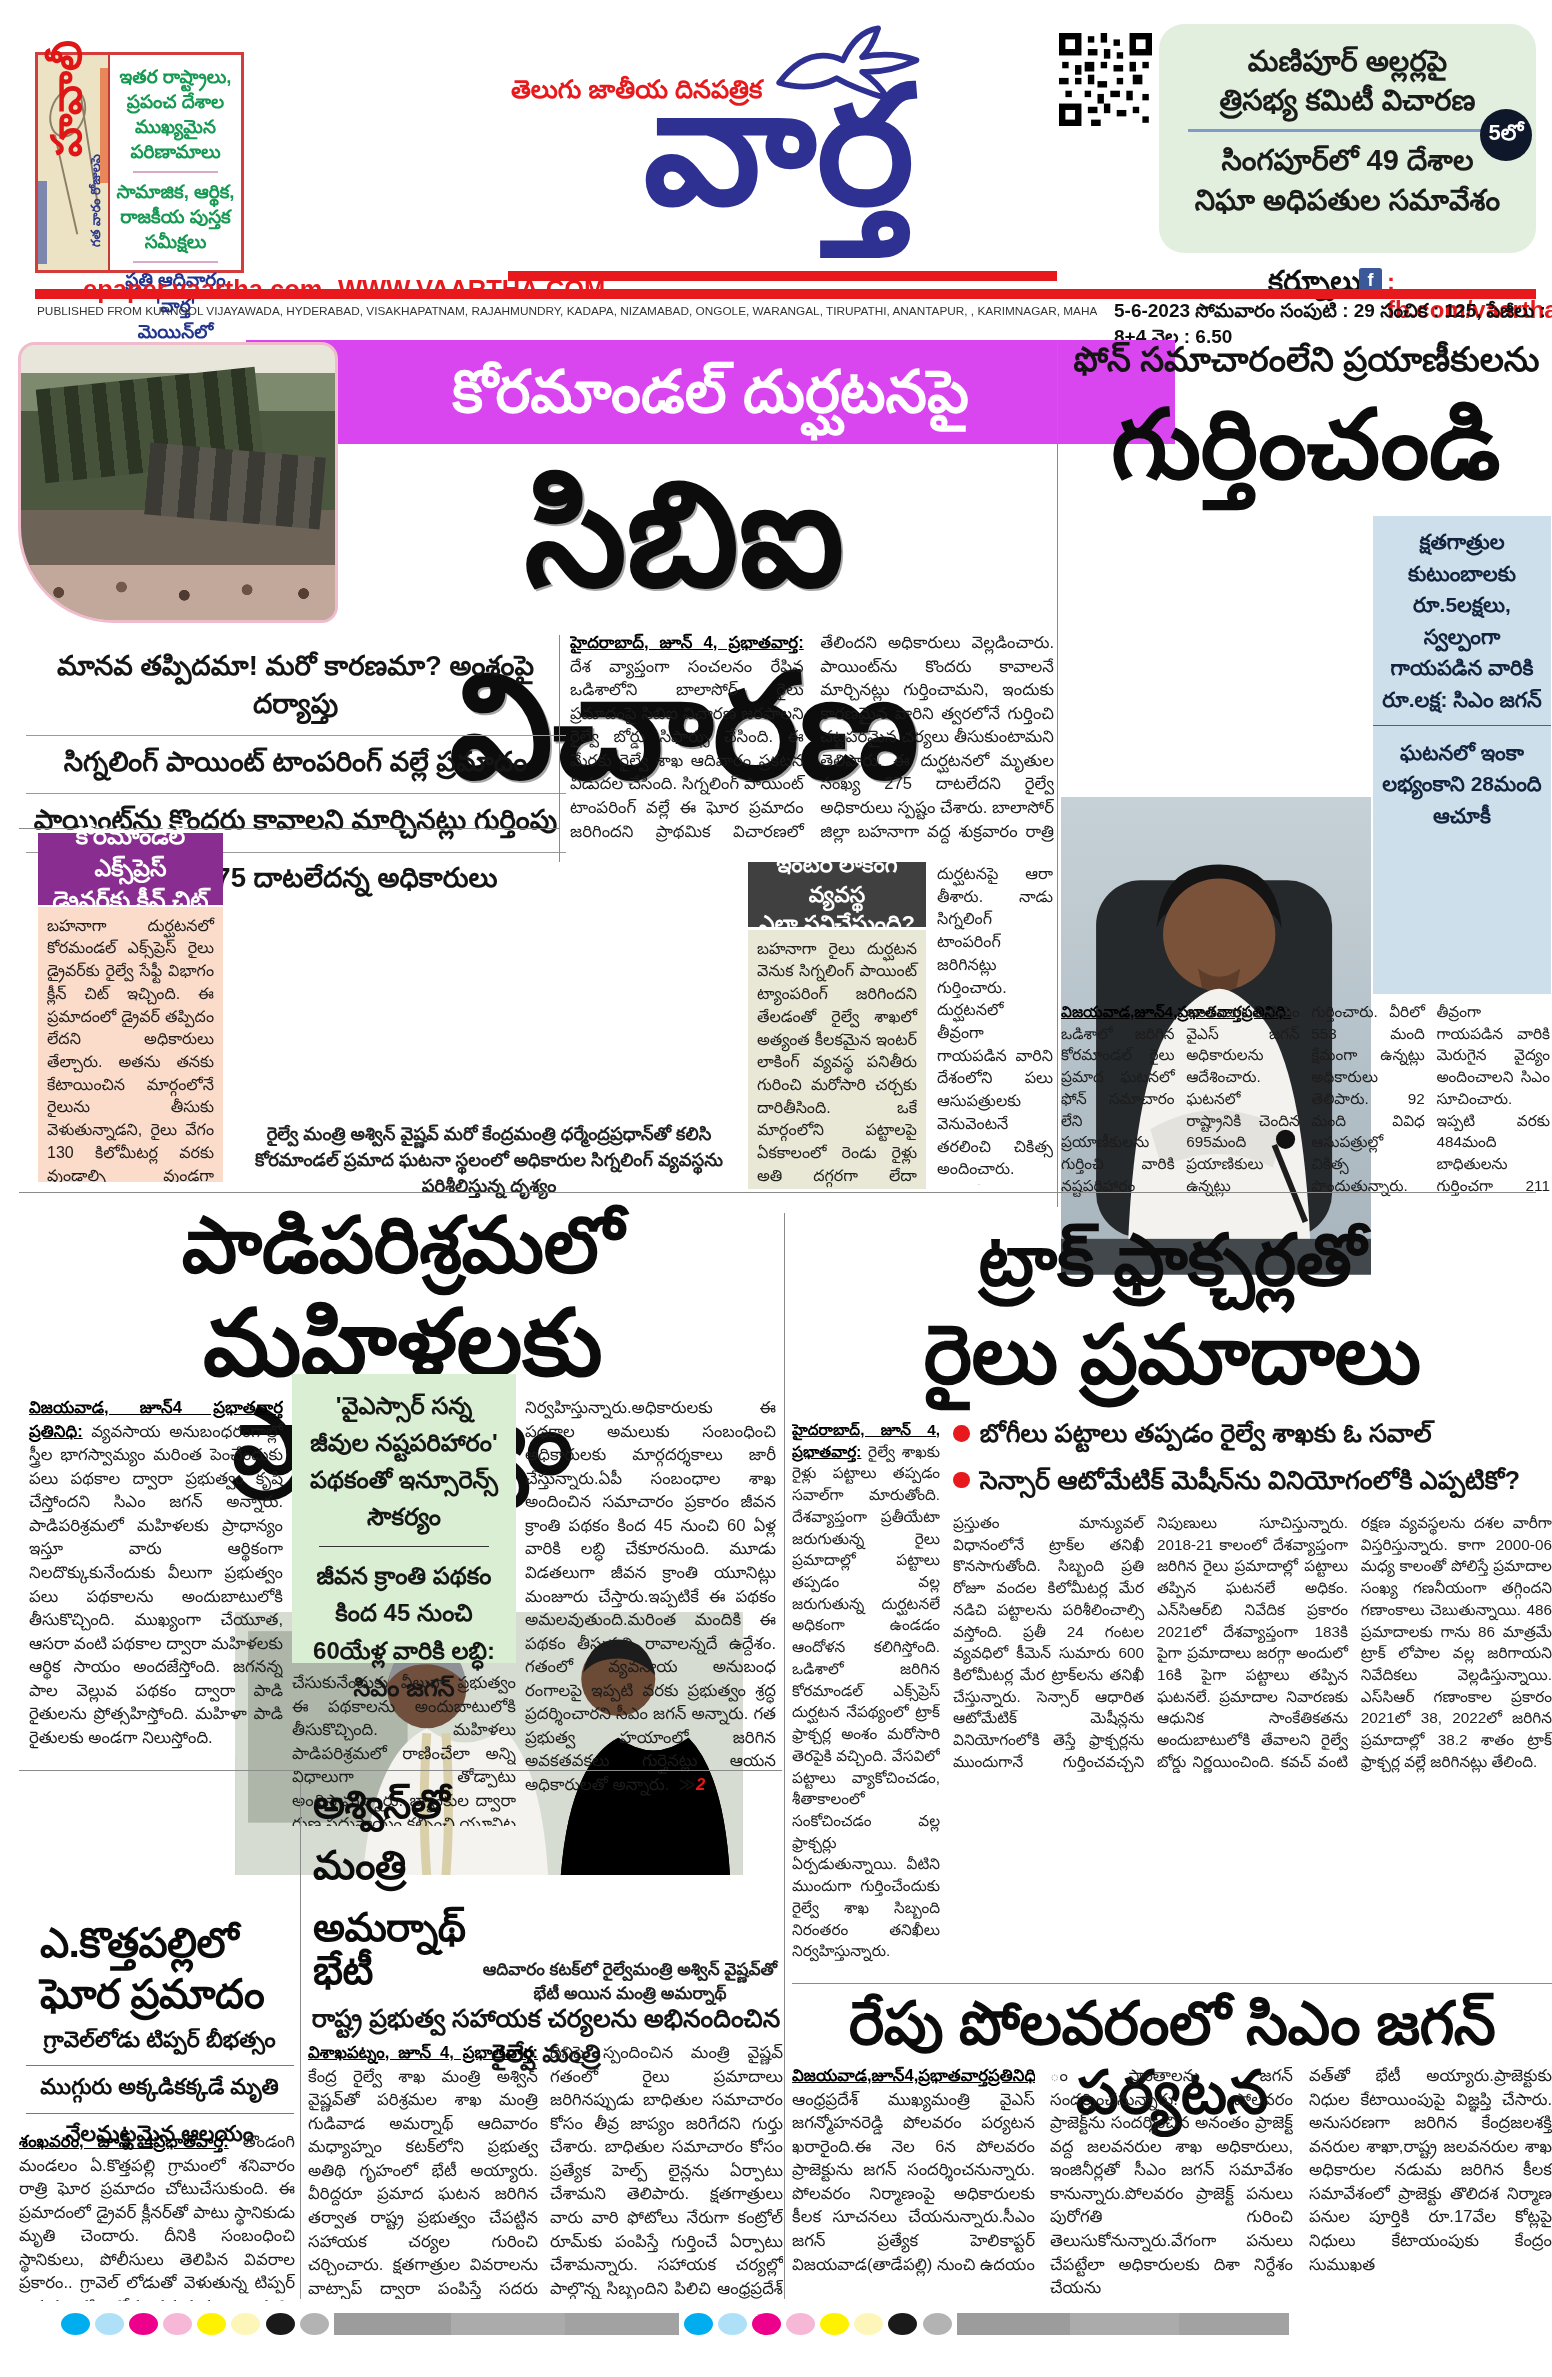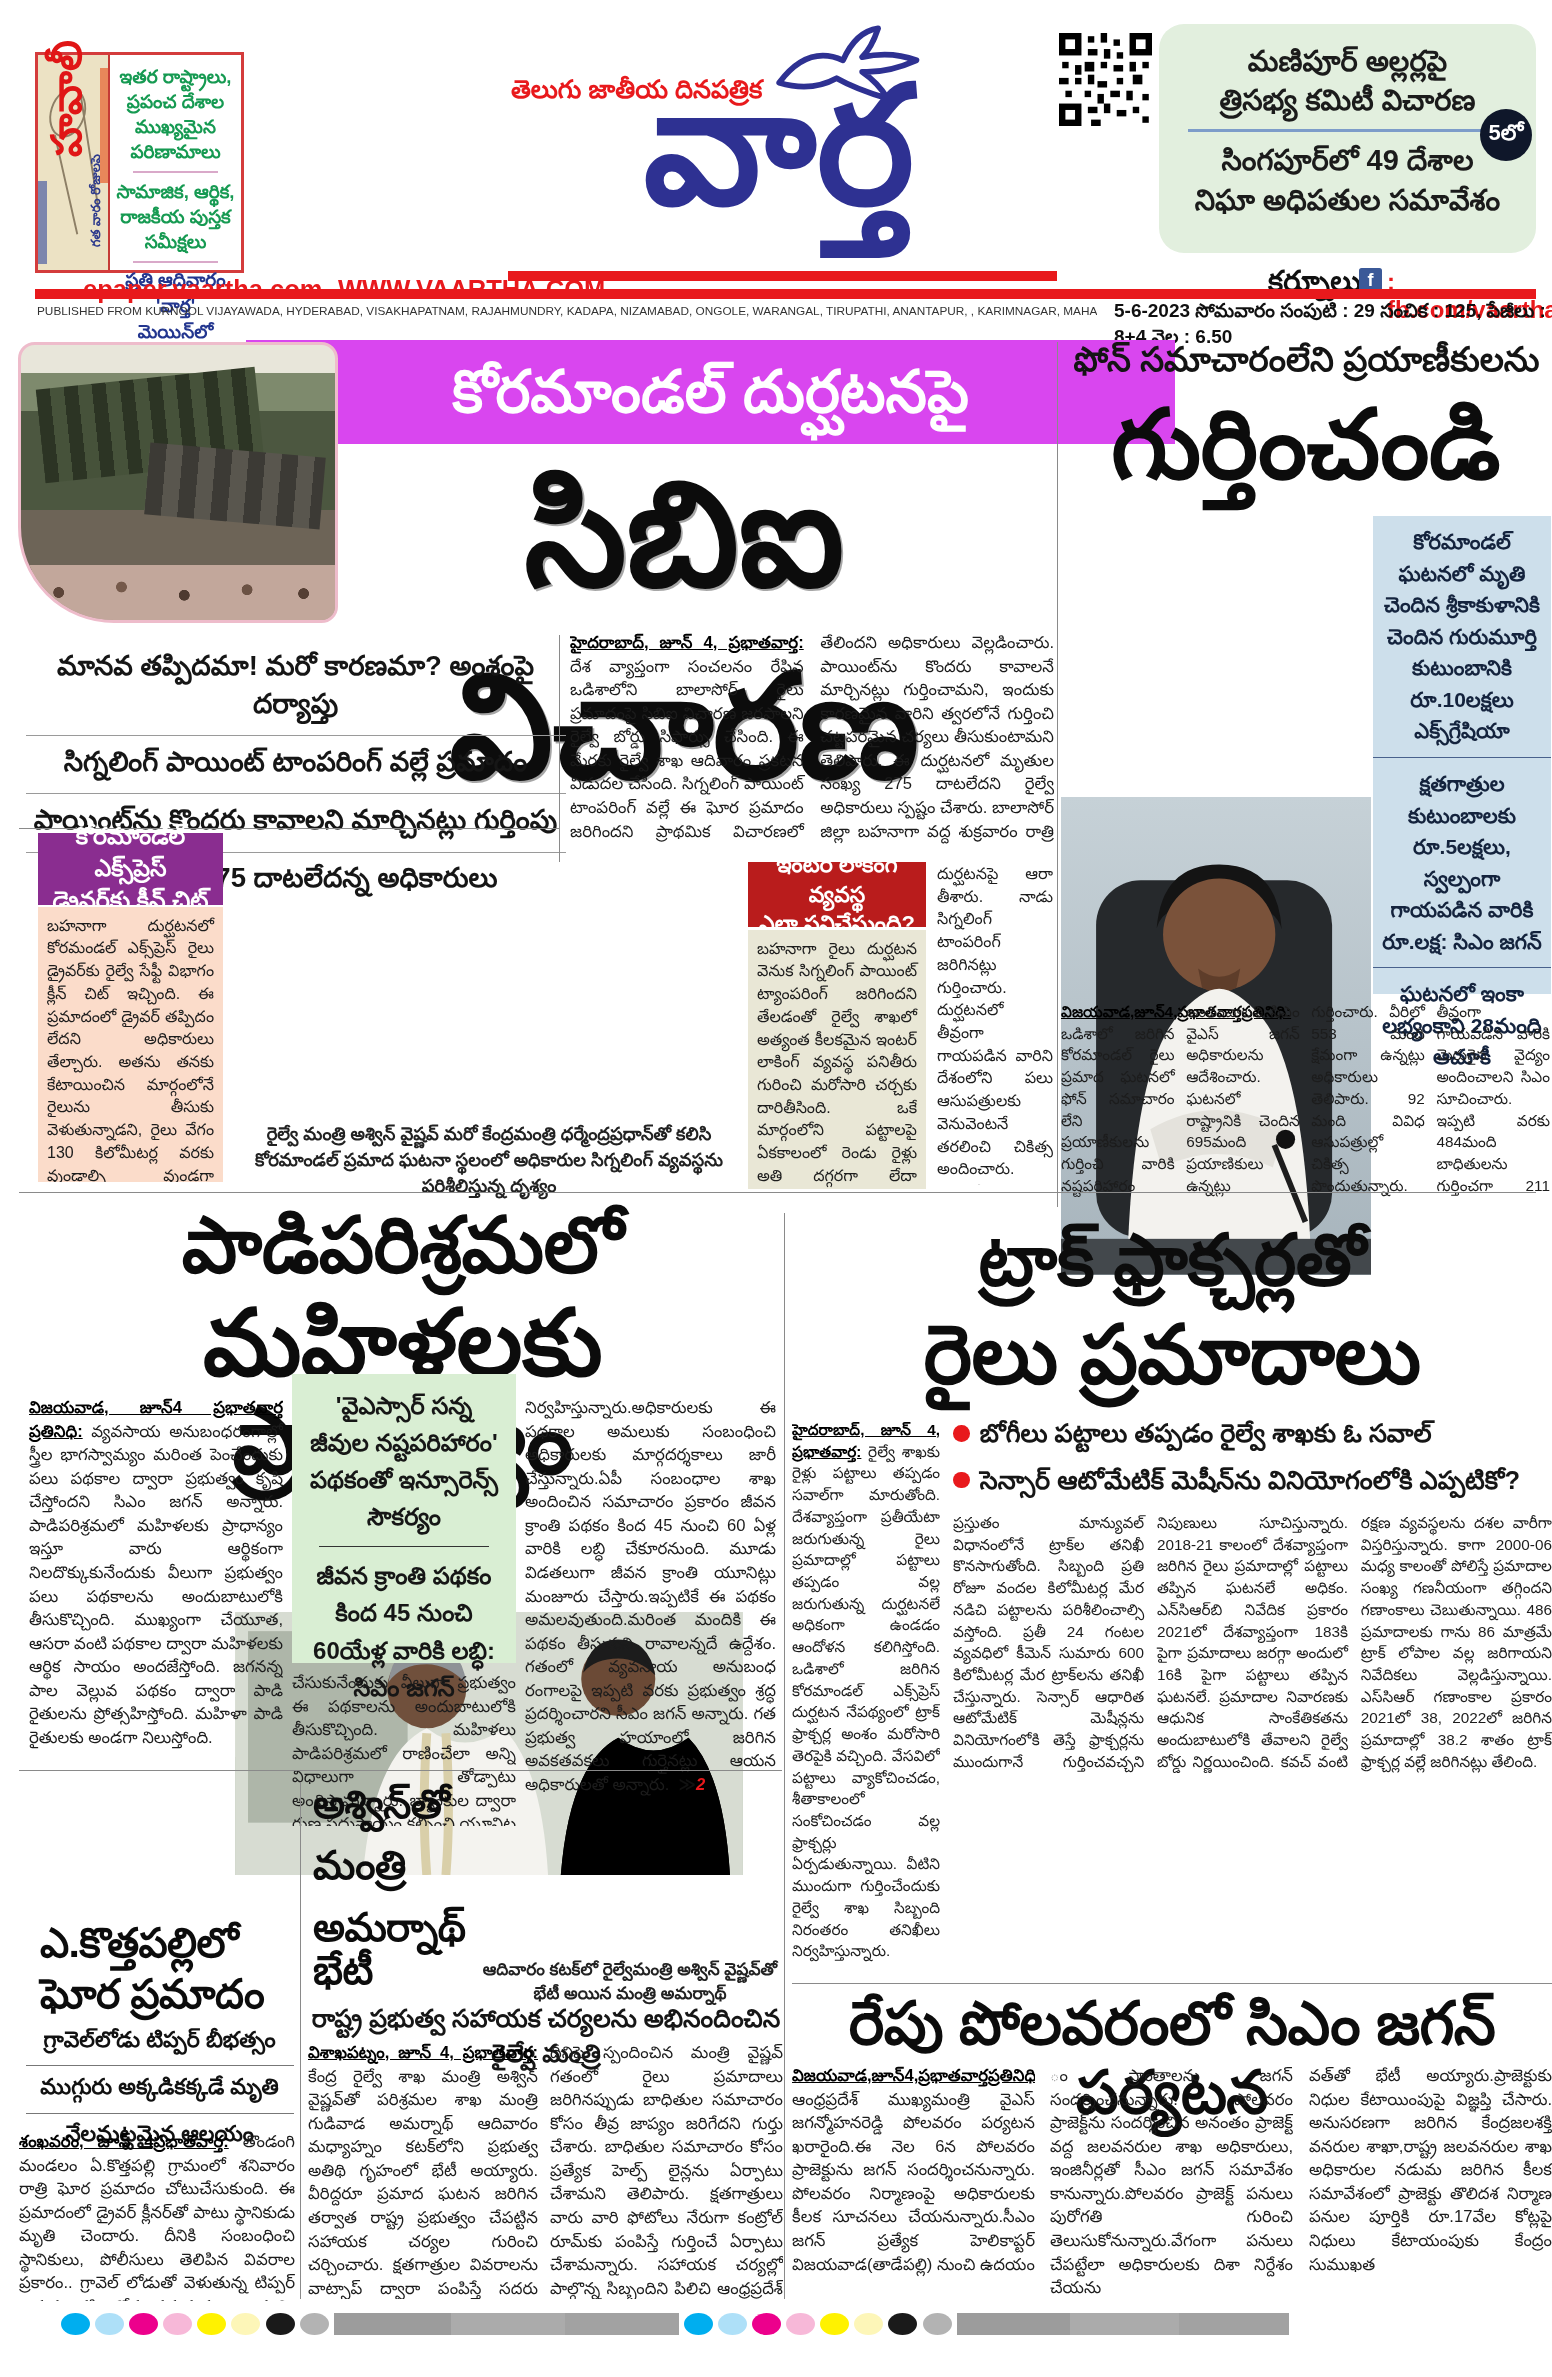--- a/index.html
+++ b/index.html
@@ -186,21 +186,20 @@
       <path d="M215,268 q33,26 66,0 l-6,30 q-27,16 -54,0 Z" fill="#5e3d2a"></path>
       <path d="M105,700 q12,-270 72,-350 q42,-50 71,-50 q29,0 71,50 q60,80 72,350 Z" fill="#f3f2ee"></path>
       <path d="M140,520 q105,-60 210,0 l-18,60 q-88,-42 -174,0 Z" fill="#e4e2dc"></path>
       <rect x="330" y="545" width="9" height="130" fill="#1d1d1d" transform="rotate(-22 334 545)"></rect>
       <circle cx="352" cy="536" r="15" fill="#111"></circle>
       <rect x="0" y="692" width="486" height="56" fill="#43484c"></rect>
     </svg>
   </div>
 
   <div class="abs infobox" style="left:1373px;top:516px;width:178px;height:478px;box-sizing:border-box;">
-    <p>కోరమాండల్ ఘటనలో మృతి చెందిన శ్రీకాకుళానికి చెందిన గురుమూర్తి కుటుంబానికి రూ.10లక్షలు ఎక్స్‌గ్రేషియా</p>
     <p>క్షతగాత్రుల కుటుంబాలకు రూ.5లక్షలు, స్వల్పంగా గాయపడిన వారికి రూ.లక్ష: సిఎం జగన్</p>
     <p>ఘటనలో ఇంకా లభ్యంకాని 28మంది ఆచూకీ</p>
   </div>
 
   <div class="abs body-text" style="left:1061px;top:1001px;width:489px;height:206px;column-count:4;column-gap:11.5px;font-size:15.3px;">
     <span class="dateline">విజయవాడ,జూన్4,ప్రభాతవార్తప్రతినిధి:</span>
     <span>ఒడిశాలో జరిగిన కోరమాండల్ రైలు ప్రమాద ఘటనలో ఫోన్ సమాచారం లేని ప్రయాణీకులను గుర్తించి వారికి నష్టపరిహారం అందించాలని సిఎం వైఎస్ జగన్ అధికారులను ఆదేశించారు. ఘటనలో రాష్ట్రానికి చెందిన 695మంది ప్రయాణికులు ఉన్నట్లు గుర్తించారు. వీరిలో 553 మంది క్షేమంగా ఉన్నట్లు అధికారులు తెలిపారు. 92 మంది వివిధ ఆసుపత్రుల్లో చికిత్స పొందుతున్నారు. తీవ్రంగా గాయపడిన వారికి మెరుగైన వైద్యం అందించాలని సిఎం సూచించారు. ఇప్పటి వరకు 484మంది బాధితులను గుర్తించగా 211 మంది వివరాలు తెలియాల్సి ఉంది. మృతి చెందిన వారి కుటుంబాలకు అండగా ఉంటామని భరోసా ఇచ్చారు. హెల్ప్ డెస్క్‌ల ద్వారా బాధిత కుటుంబాలకు సమాచారం అందిస్తున్నారు. 107 మంది వాలంటీర్లు సహాయక చర్యల్లో పాల్గొంటున్నారు. ఇంకా లభ్యంకాని 28మంది ఆచూకీ కోసం ప్రత్యేక బృందాలు గాలిస్తున్నాయి. ఈ సమాచారాన్ని ఒకేలా</span>
     
   </div>
 
@@ -221,21 +220,21 @@
       <path d="M200,412 q16,-190 100,-230 q60,45 120,0 q60,60 70,230 Z" fill="#f4f3ef"></path>
       <path d="M300,190 q-8,120 0,222 M330,190 q8,120 0,222" stroke="#d9cfa9" stroke-width="14" fill="none"></path>
       <circle cx="600" cy="105" r="58" fill="#6b4a36"></circle>
       <path d="M545,95 q10,-52 55,-52 q48,0 58,56 q-28,-26 -58,-26 q-36,0 -55,22 Z" fill="#1c1c1c"></path>
       <path d="M510,412 q14,-175 90,-215 q55,40 110,0 q55,55 65,215 Z" fill="#ececе6"></path>
       <path d="M510,412 q14,-175 90,-215 q55,40 110,0 q55,55 65,215 Z" fill="#ececе6"></path>
     </svg>
   </div>
   <div class="abs caption" style="left:235px;top:1121px;width:508px;font-size:18px;line-height:1.45;">రైల్వే మంత్రి అశ్విన్ వైష్ణవ్ మరో కేంద్రమంత్రి ధర్మేంద్రప్రధాన్‌తో కలిసి కోరమాండల్ ప్రమాద ఘటనా స్థలంలో అధికారుల సిగ్నలింగ్ వ్యవస్థను పరిశీలిస్తున్న దృశ్యం</div>
 
-  <div class="abs boxhead" style="left:748px;top:862px;width:178px;height:65px;background:#b91c1c;font-size:22px;line-height:1.35;">
+  <div class="abs boxhead" style="left:748px;top:862px;width:178px;height:65px;background:#404040;font-size:22px;line-height:1.35;">
     <span>ఇంటర్ లాకింగ్ వ్యవస్థ</span>
     <span>ఎలా పనిచేస్తుంది?</span>
   </div>
   <div class="abs body-text" style="left:748px;top:930px;width:178px;height:259px;background:#e9e7d6;padding:7.7px 9px;box-sizing:border-box;font-size:16px;">
     <span>బహనాగా రైలు దుర్ఘటన వెనుక సిగ్నలింగ్ పాయింట్ ట్యాంపరింగ్ జరిగిందని తేలడంతో రైల్వే శాఖలో అత్యంత కీలకమైన ఇంటర్ లాకింగ్ వ్యవస్థ పనితీరు గురించి మరోసారి చర్చకు దారితీసింది. ఒకే మార్గంలోని పట్టాలపై ఏకకాలంలో రెండు రైళ్లు అతి దగ్గరగా లేదా ఎదురెదురుగా వుండకుండా చూసేందుకు ఏర్పాటైన వ్యవస్థ ఇది. రైలు ప్రయాణం సురక్షితంగా జరిగేలా చూడడం, సిగ్నలింగ్ వ్యవస్థలో ఎక్కడా తేడాలు, మార్పులు రాకుండా చూడడం ఇంటర్ లాకింగ్ వ్యవస్థలో కీలక మైనదిగా చెప్పాలి. ఒక్కమాటలో చెప్పాలంటే ఒక రైలుప్రయాణించే మార్గం పూర్తిగా సురక్షితంగా</span>
     
   </div>
 
   <div class="abs body-text" style="left:937px;top:863px;width:116px;height:322px;font-size:16px;">దుర్ఘటనపై ఆరా తీశారు. నాడు సిగ్నలింగ్ టాంపరింగ్ జరిగినట్లు గుర్తించారు. దుర్ఘటనలో తీవ్రంగా గాయపడిన వారిని దేశంలోని పలు ఆసుపత్రులకు వెనువెంటనే తరలించి చికిత్స అందించారు. దారితప్పి ఢీకొనడంతో ప్రమాదం జరిగిందన్న వాదనలు వెల్లడైన సంగతి తెలిసిందే. స్టేషన్ మాస్టర్‌ను సైతం విచారించనున్నారు.</div>
 

